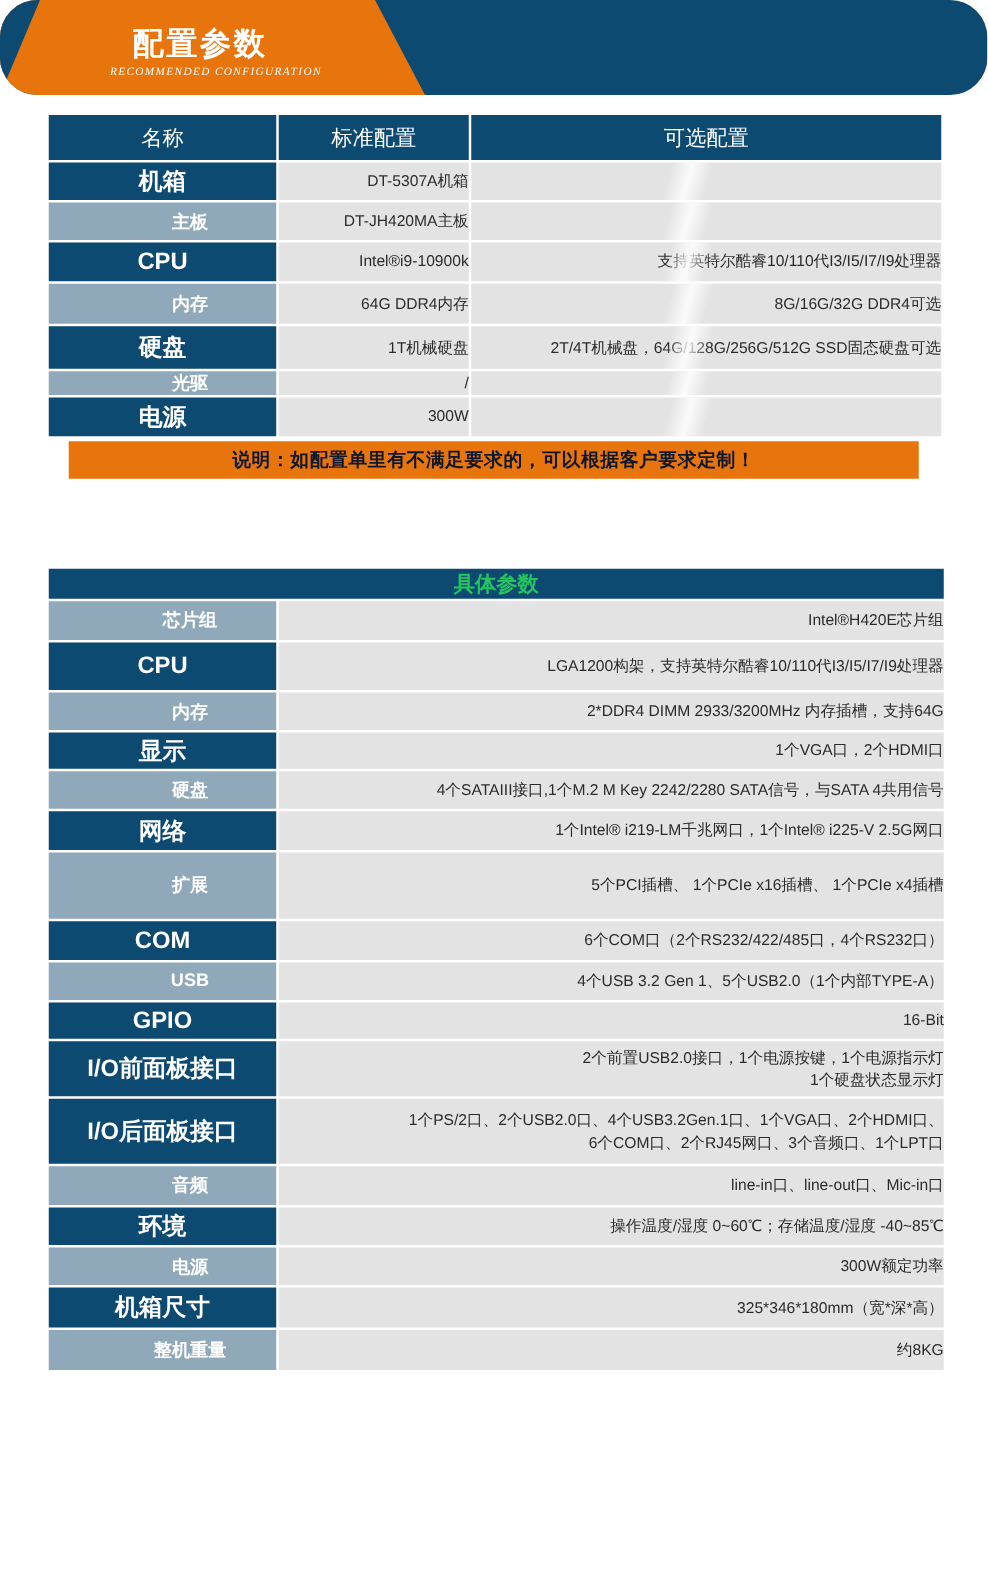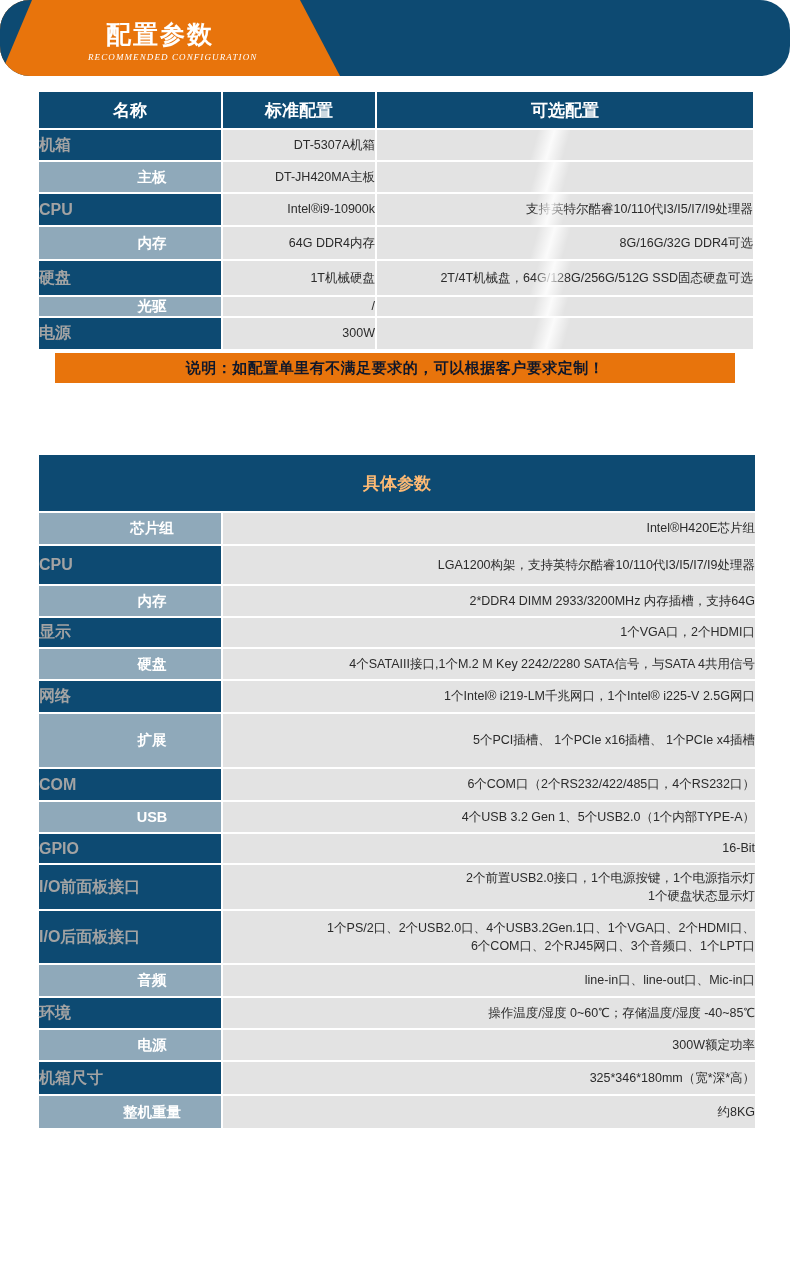--- a/index.html
+++ b/index.html
@@ -77,39 +77,39 @@
   td, th {
     padding: 0;
     vertical-align: middle;
     text-align: right;
   }
 
   
   .hd {
     background: #0d4a72;
     color: #ffffff;
-    font-weight: bold;
+    font-weight: normal;
     text-align: center;
     font-size: 17px;
     height: 36px;
   }
   .hd-wide {
     background: #0d4a72;
-    color: #fdba74;
+    color: #22c55e;
     font-weight: bold;
     text-align: center;
     font-size: 17px;
-    height: 56px;
+    height: 24px;
   }
   .lbl-dark {
     background: #0d4a72;
-    color: #a3a3a3;
-    font-weight: bold;
-    text-align: left;
-    font-size: 16px;
+    color: #ffffff;
+    font-weight: bold;
+    text-align: center;
+    font-size: 19px;
   }
   .lbl-light {
     background: #8fa9ba;
     color: #ffffff;
     font-weight: bold;
     text-align: center;
     font-size: 14.5px;
     padding-left: 44px;
   }
   .val {

